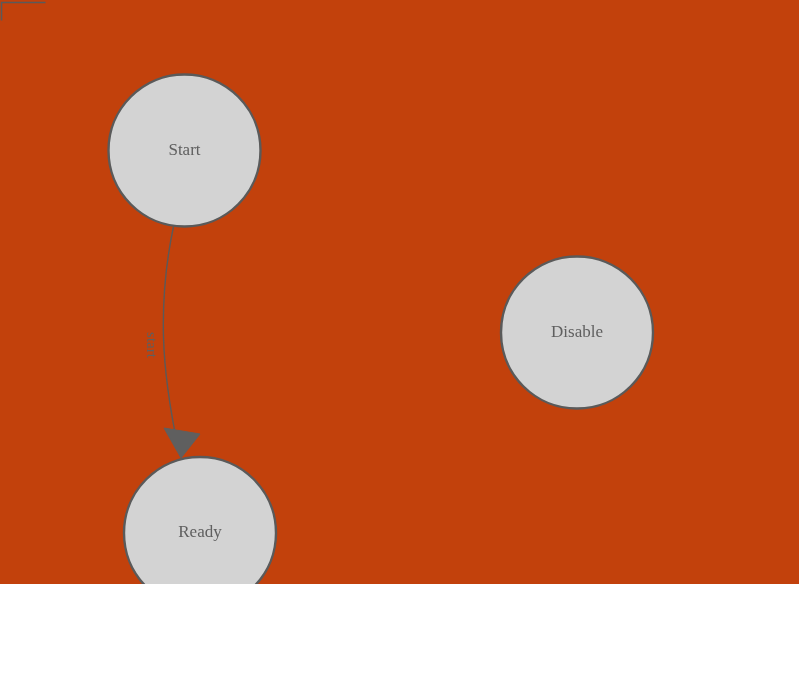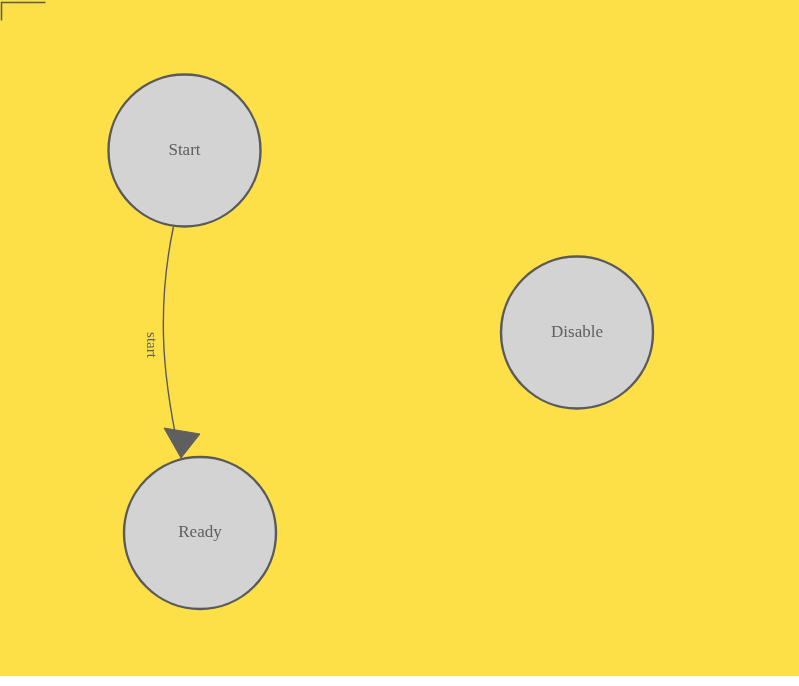--- a/index.html
+++ b/index.html
@@ -7,22 +7,22 @@
     margin: 0;
     padding: 0;
     background: #ffffff;
   }
   body {
     font-family: "Liberation Serif", "DejaVu Serif", serif;
   }
   #canvas {
     position: relative;
     width: 799px;
-    height: 676px;
-    background: #fde047;
+    height: 584px;
+    background: #c2410c;
     overflow: hidden;
   }
   #diagram-svg {
     position: absolute;
     left: 0;
     top: 0;
     width: 799px;
     height: 686px;
   }
   .node-circle {

